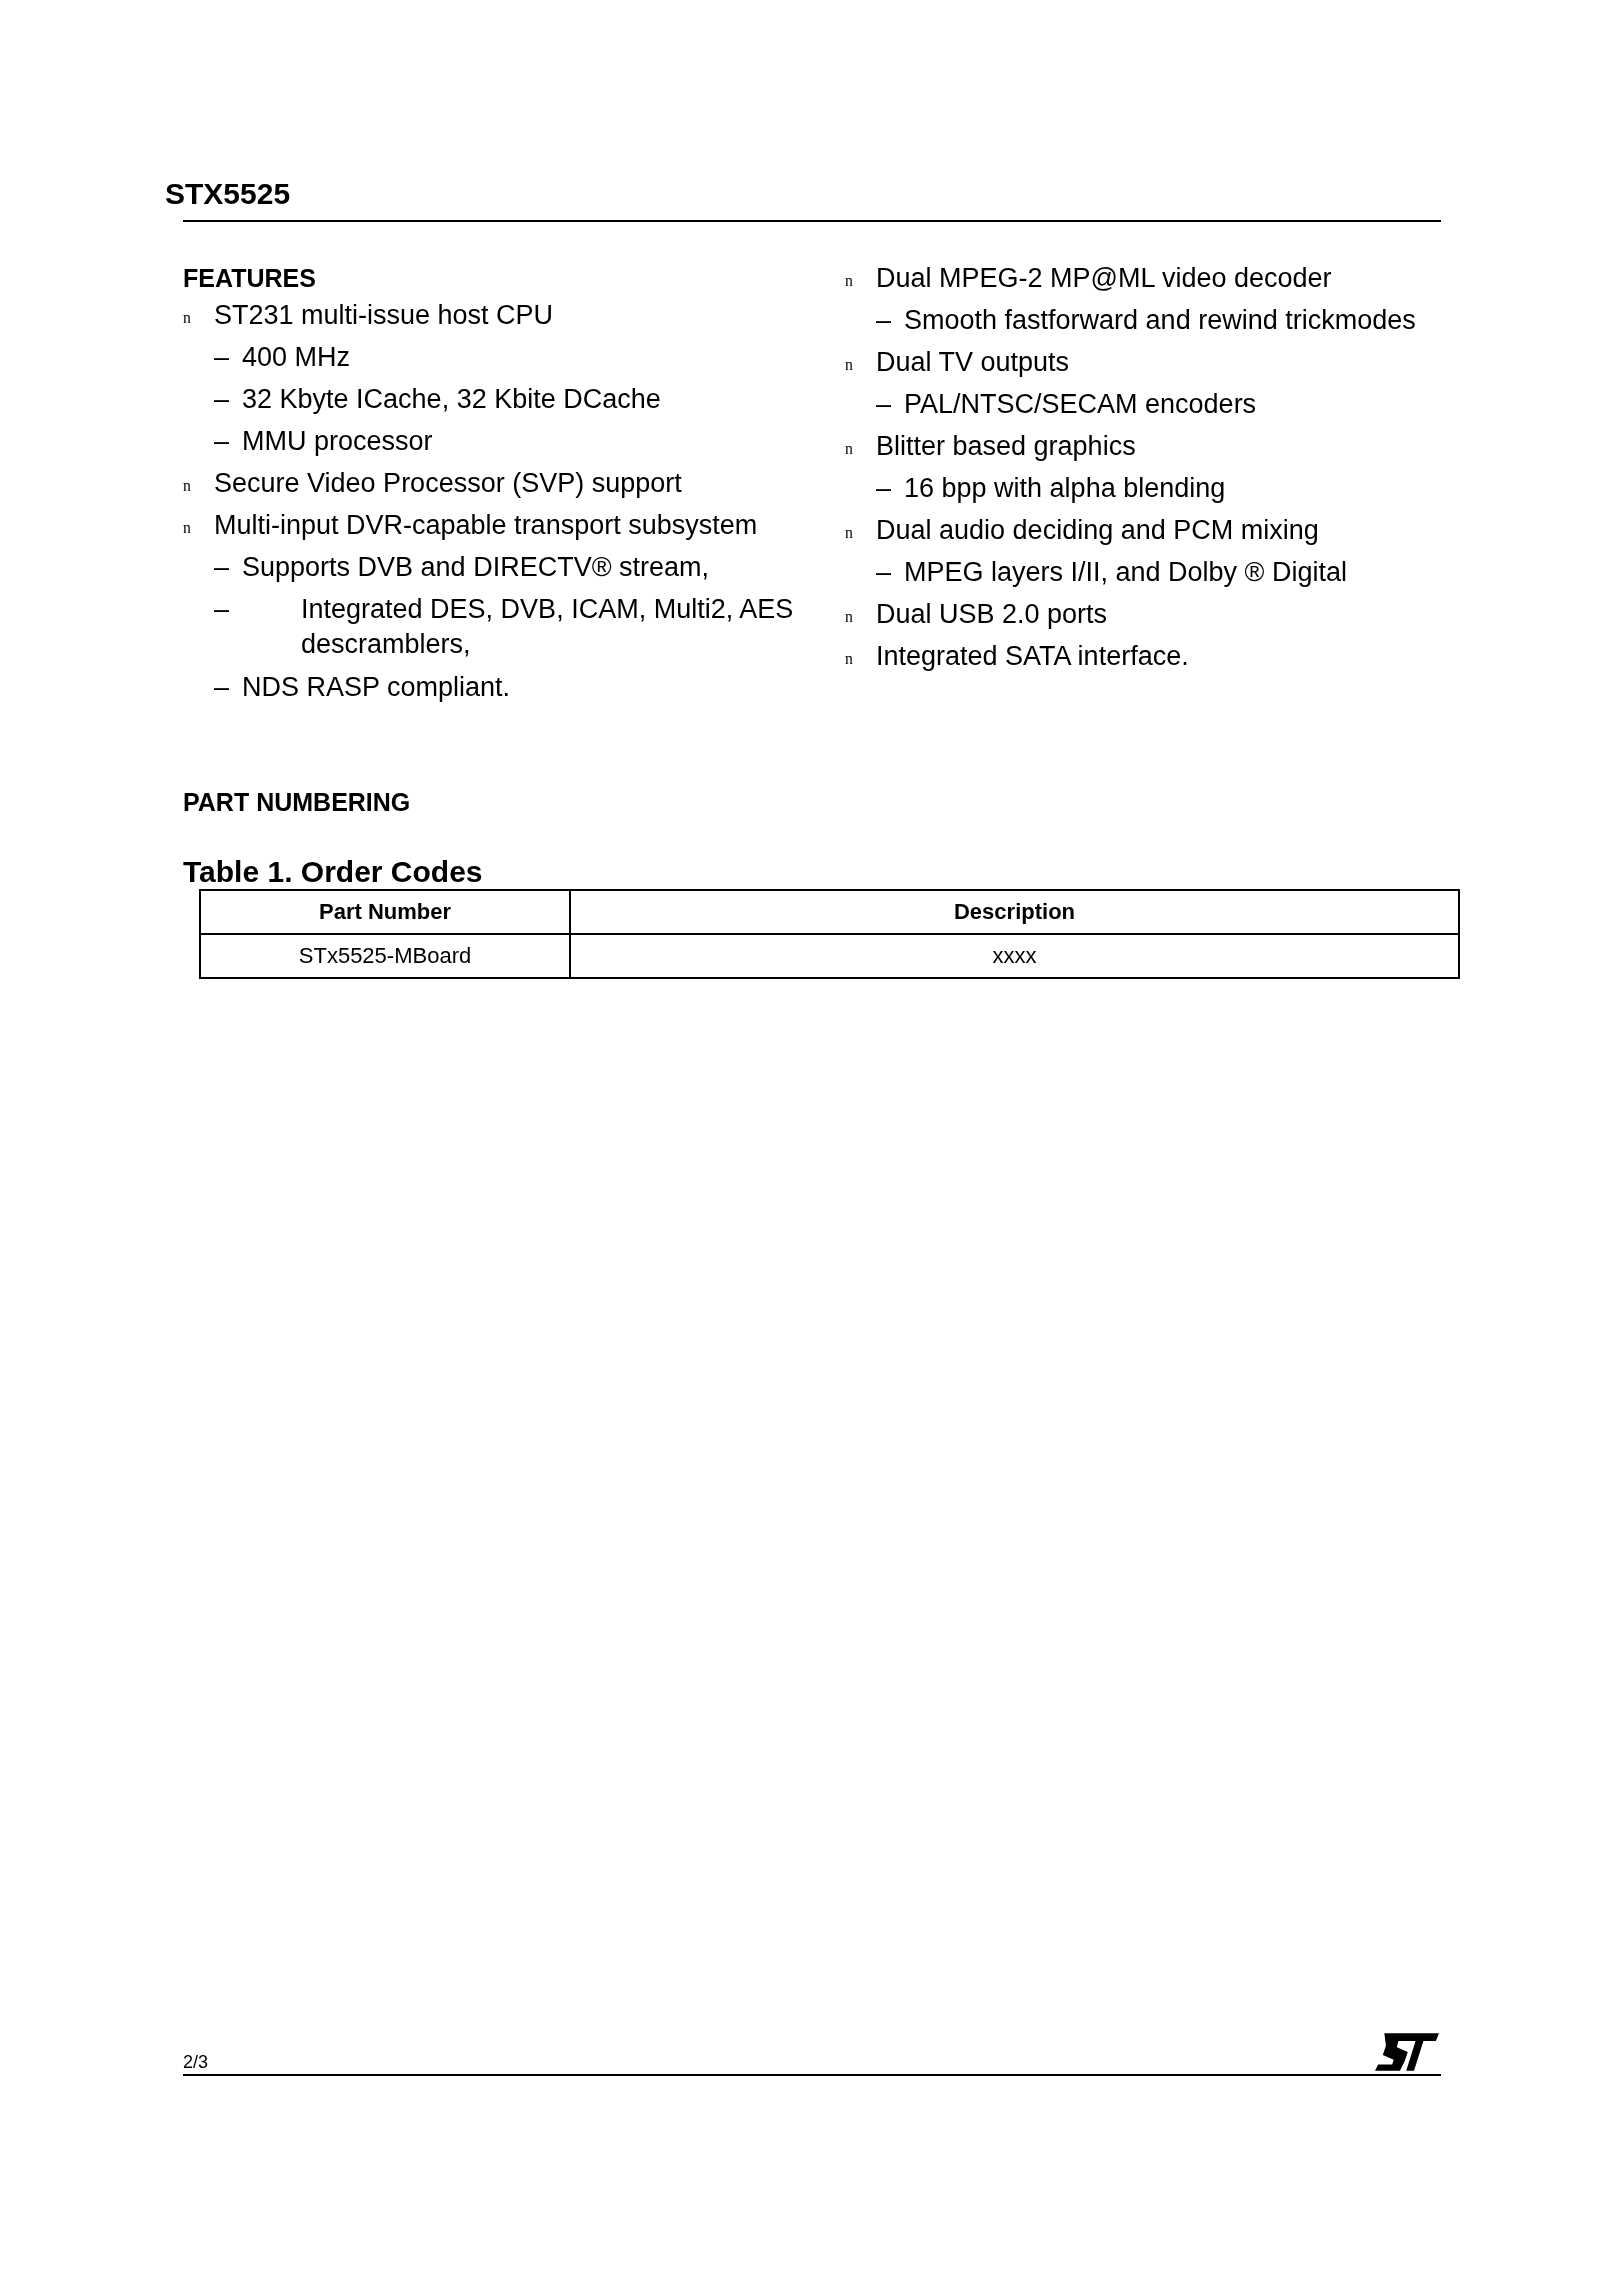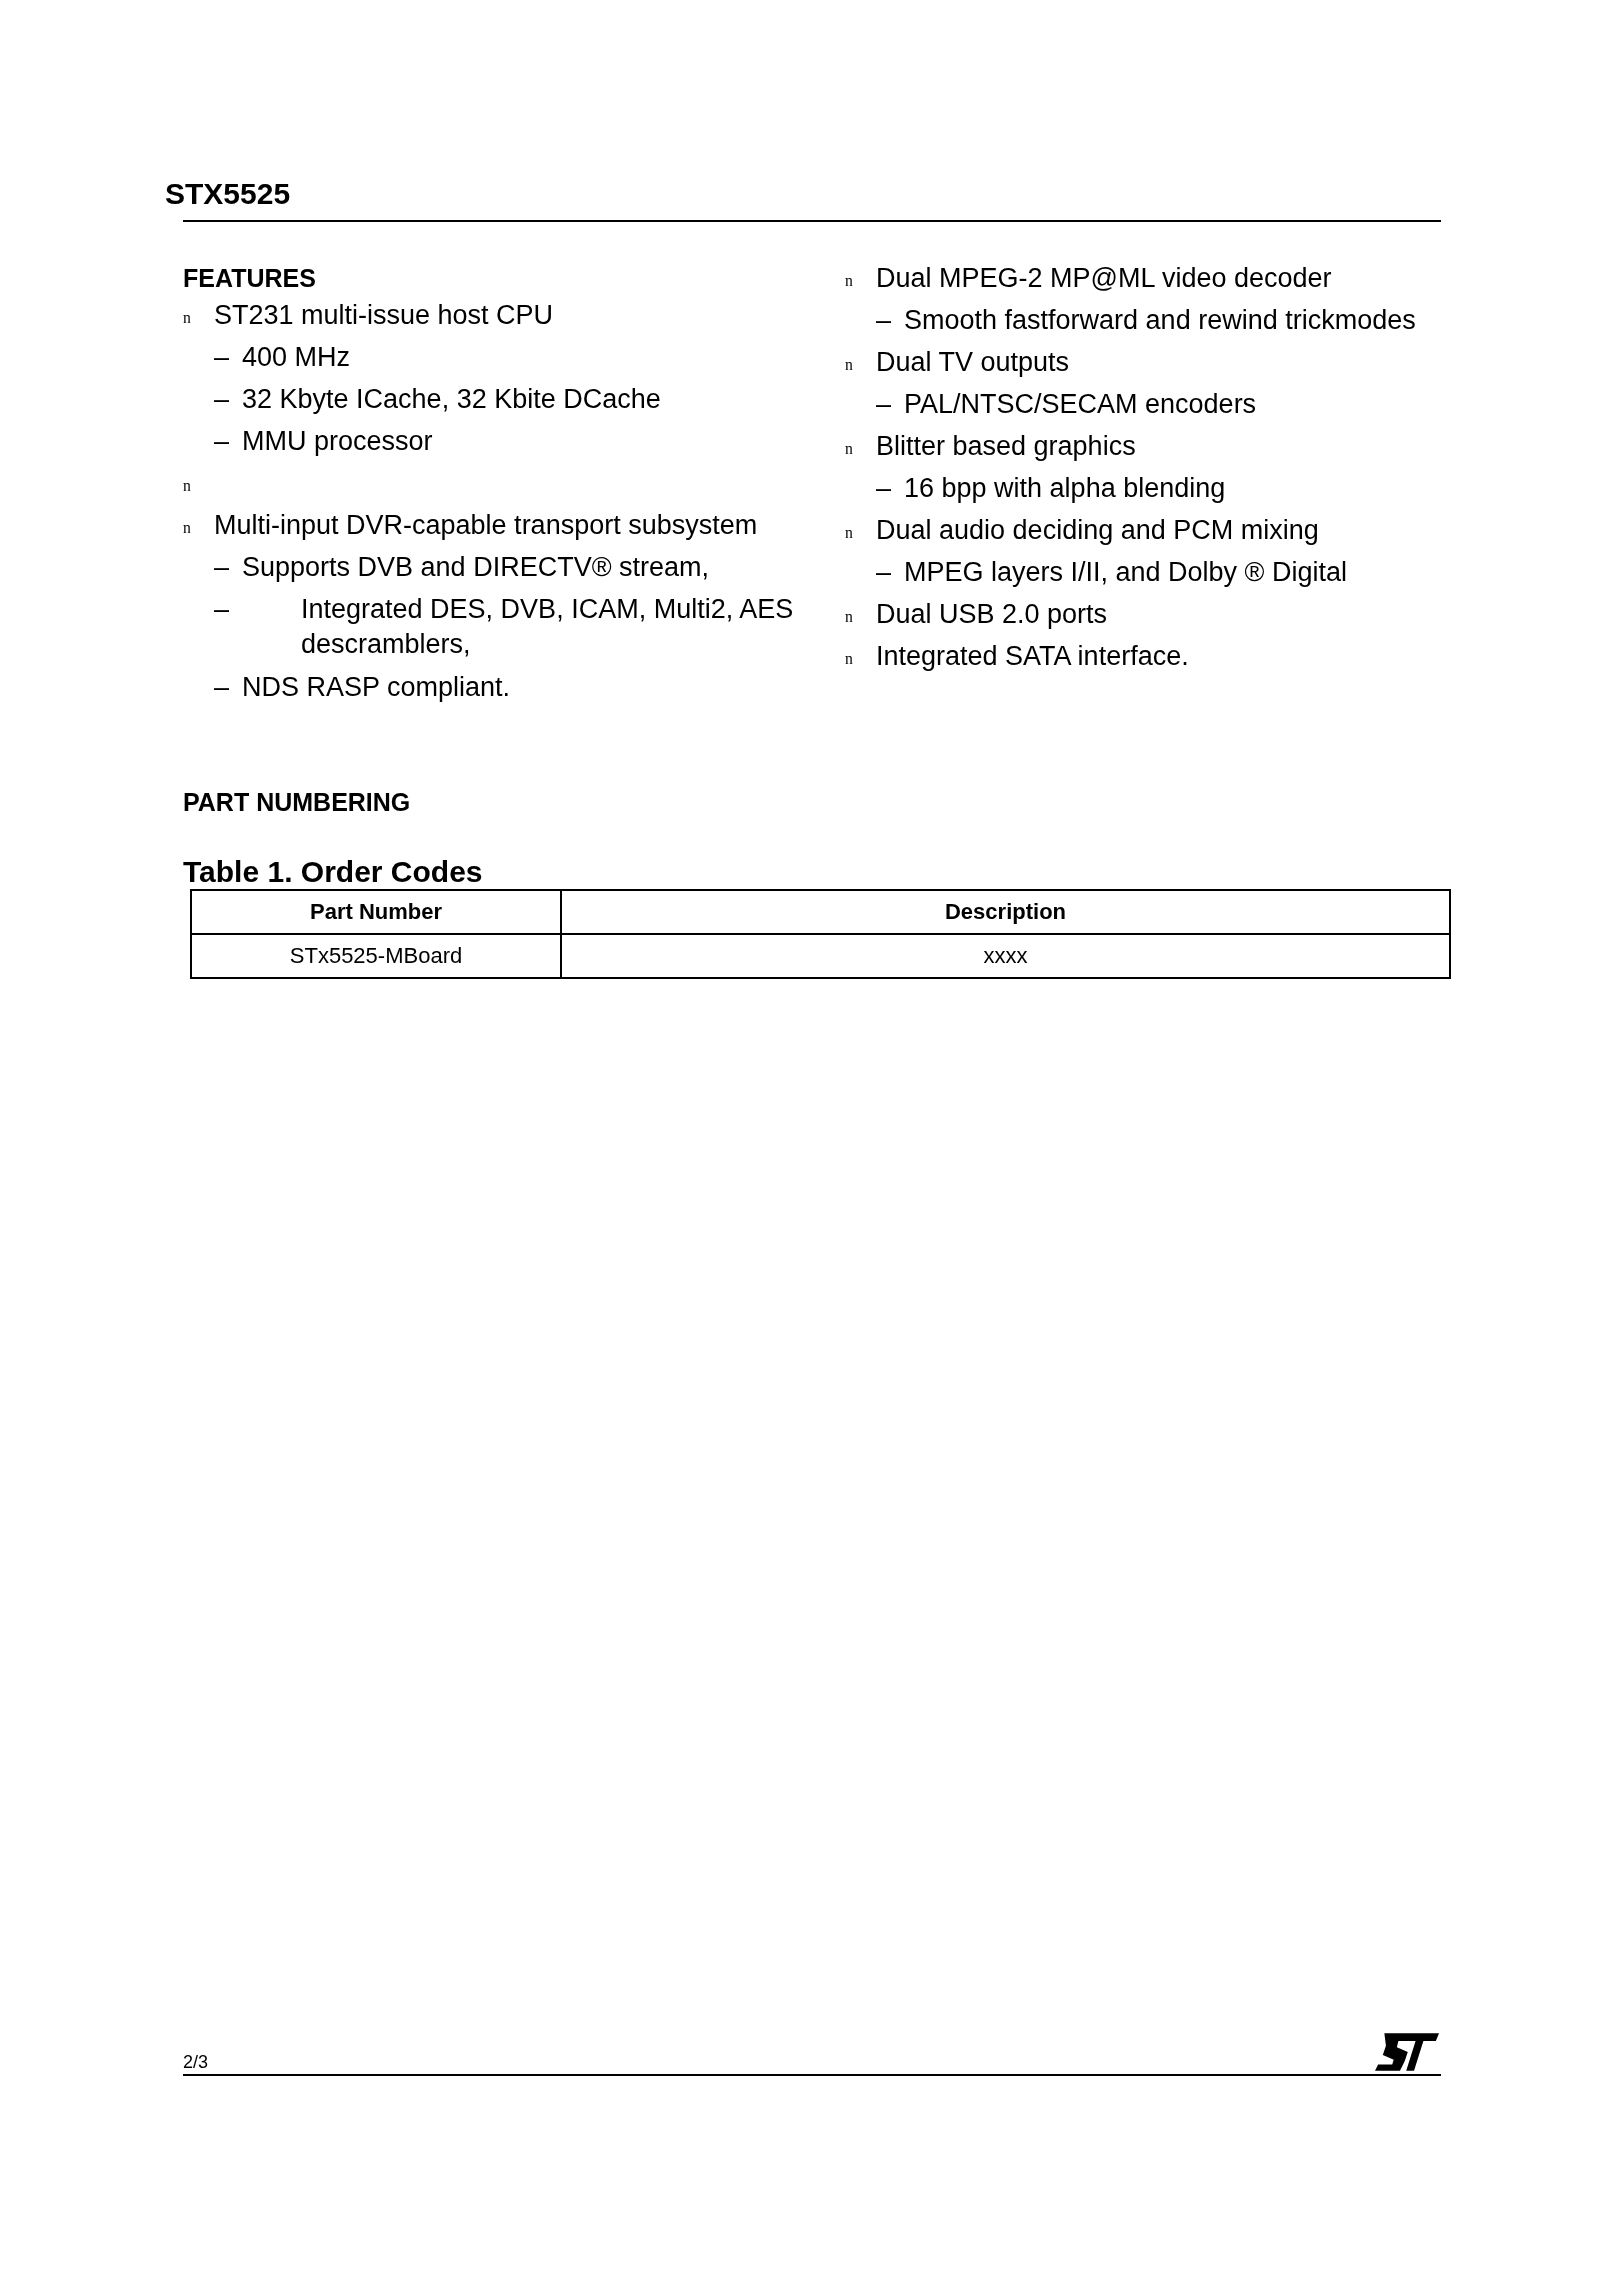--- a/index.html
+++ b/index.html
@@ -18,21 +18,21 @@
     font-size: 15.7px; line-height: 47px;
   }
   .item .text { position: absolute; white-space: nowrap; }
   .item.lvl1 .text { left: 31px; }
   .item.lvl2 .dash { position: absolute; left: 31px; }
   .item.lvl2 .text { left: 59px; }
   .item.wrap { height: auto; }
   .item.wrap .text { position: relative; display: block; margin-left: 59px; white-space: normal; line-height: 35px; padding-top: 3.9px; padding-bottom: 3.9px; width: 534px; }
   .table-caption { left: 183px; top: 856px; font-size: 30px; font-weight: bold; line-height: 31px; }
   table.order-codes {
-    position: absolute; left: 190px; top: 889px; width: 1258px;
+    position: absolute; left: 199px; top: 889px; width: 1258px;
     border-collapse: collapse; table-layout: fixed;
   }
   table.order-codes th, table.order-codes td {
     border: 2.4px solid #000; height: 42px; padding: 0; text-align: center;
     font-size: 22px; line-height: 42px;
   }
   table.order-codes th { font-weight: bold; }
   .page-number { left: 183px; top: 2051px; font-size: 18px; line-height: 22px; }
   .st-logo { position: absolute; left: 1375px; top: 2033px; width: 64px; height: 38px; }
 </style>
@@ -56,20 +56,21 @@
   <li class="item lvl2">
     <span class="dash">–</span>
     <span class="text">32 Kbyte ICache, 32 Kbite DCache</span>
   </li>
   <li class="item lvl2">
     <span class="dash">–</span>
     <span class="text">MMU processor</span>
   </li>
   <li class="item lvl1">
     <span class="bullet">n</span>
+    <span class="text">Secure Video Processor (SVP) support</span>
   </li>
   <li class="item lvl1">
     <span class="bullet">n</span>
     <span class="text">Multi-input DVR-capable transport subsystem</span>
   </li>
   <li class="item lvl2">
     <span class="dash">–</span>
     <span class="text">Supports DVB and DIRECTV® stream,</span>
   </li>
   <li class="item lvl2 wrap">

